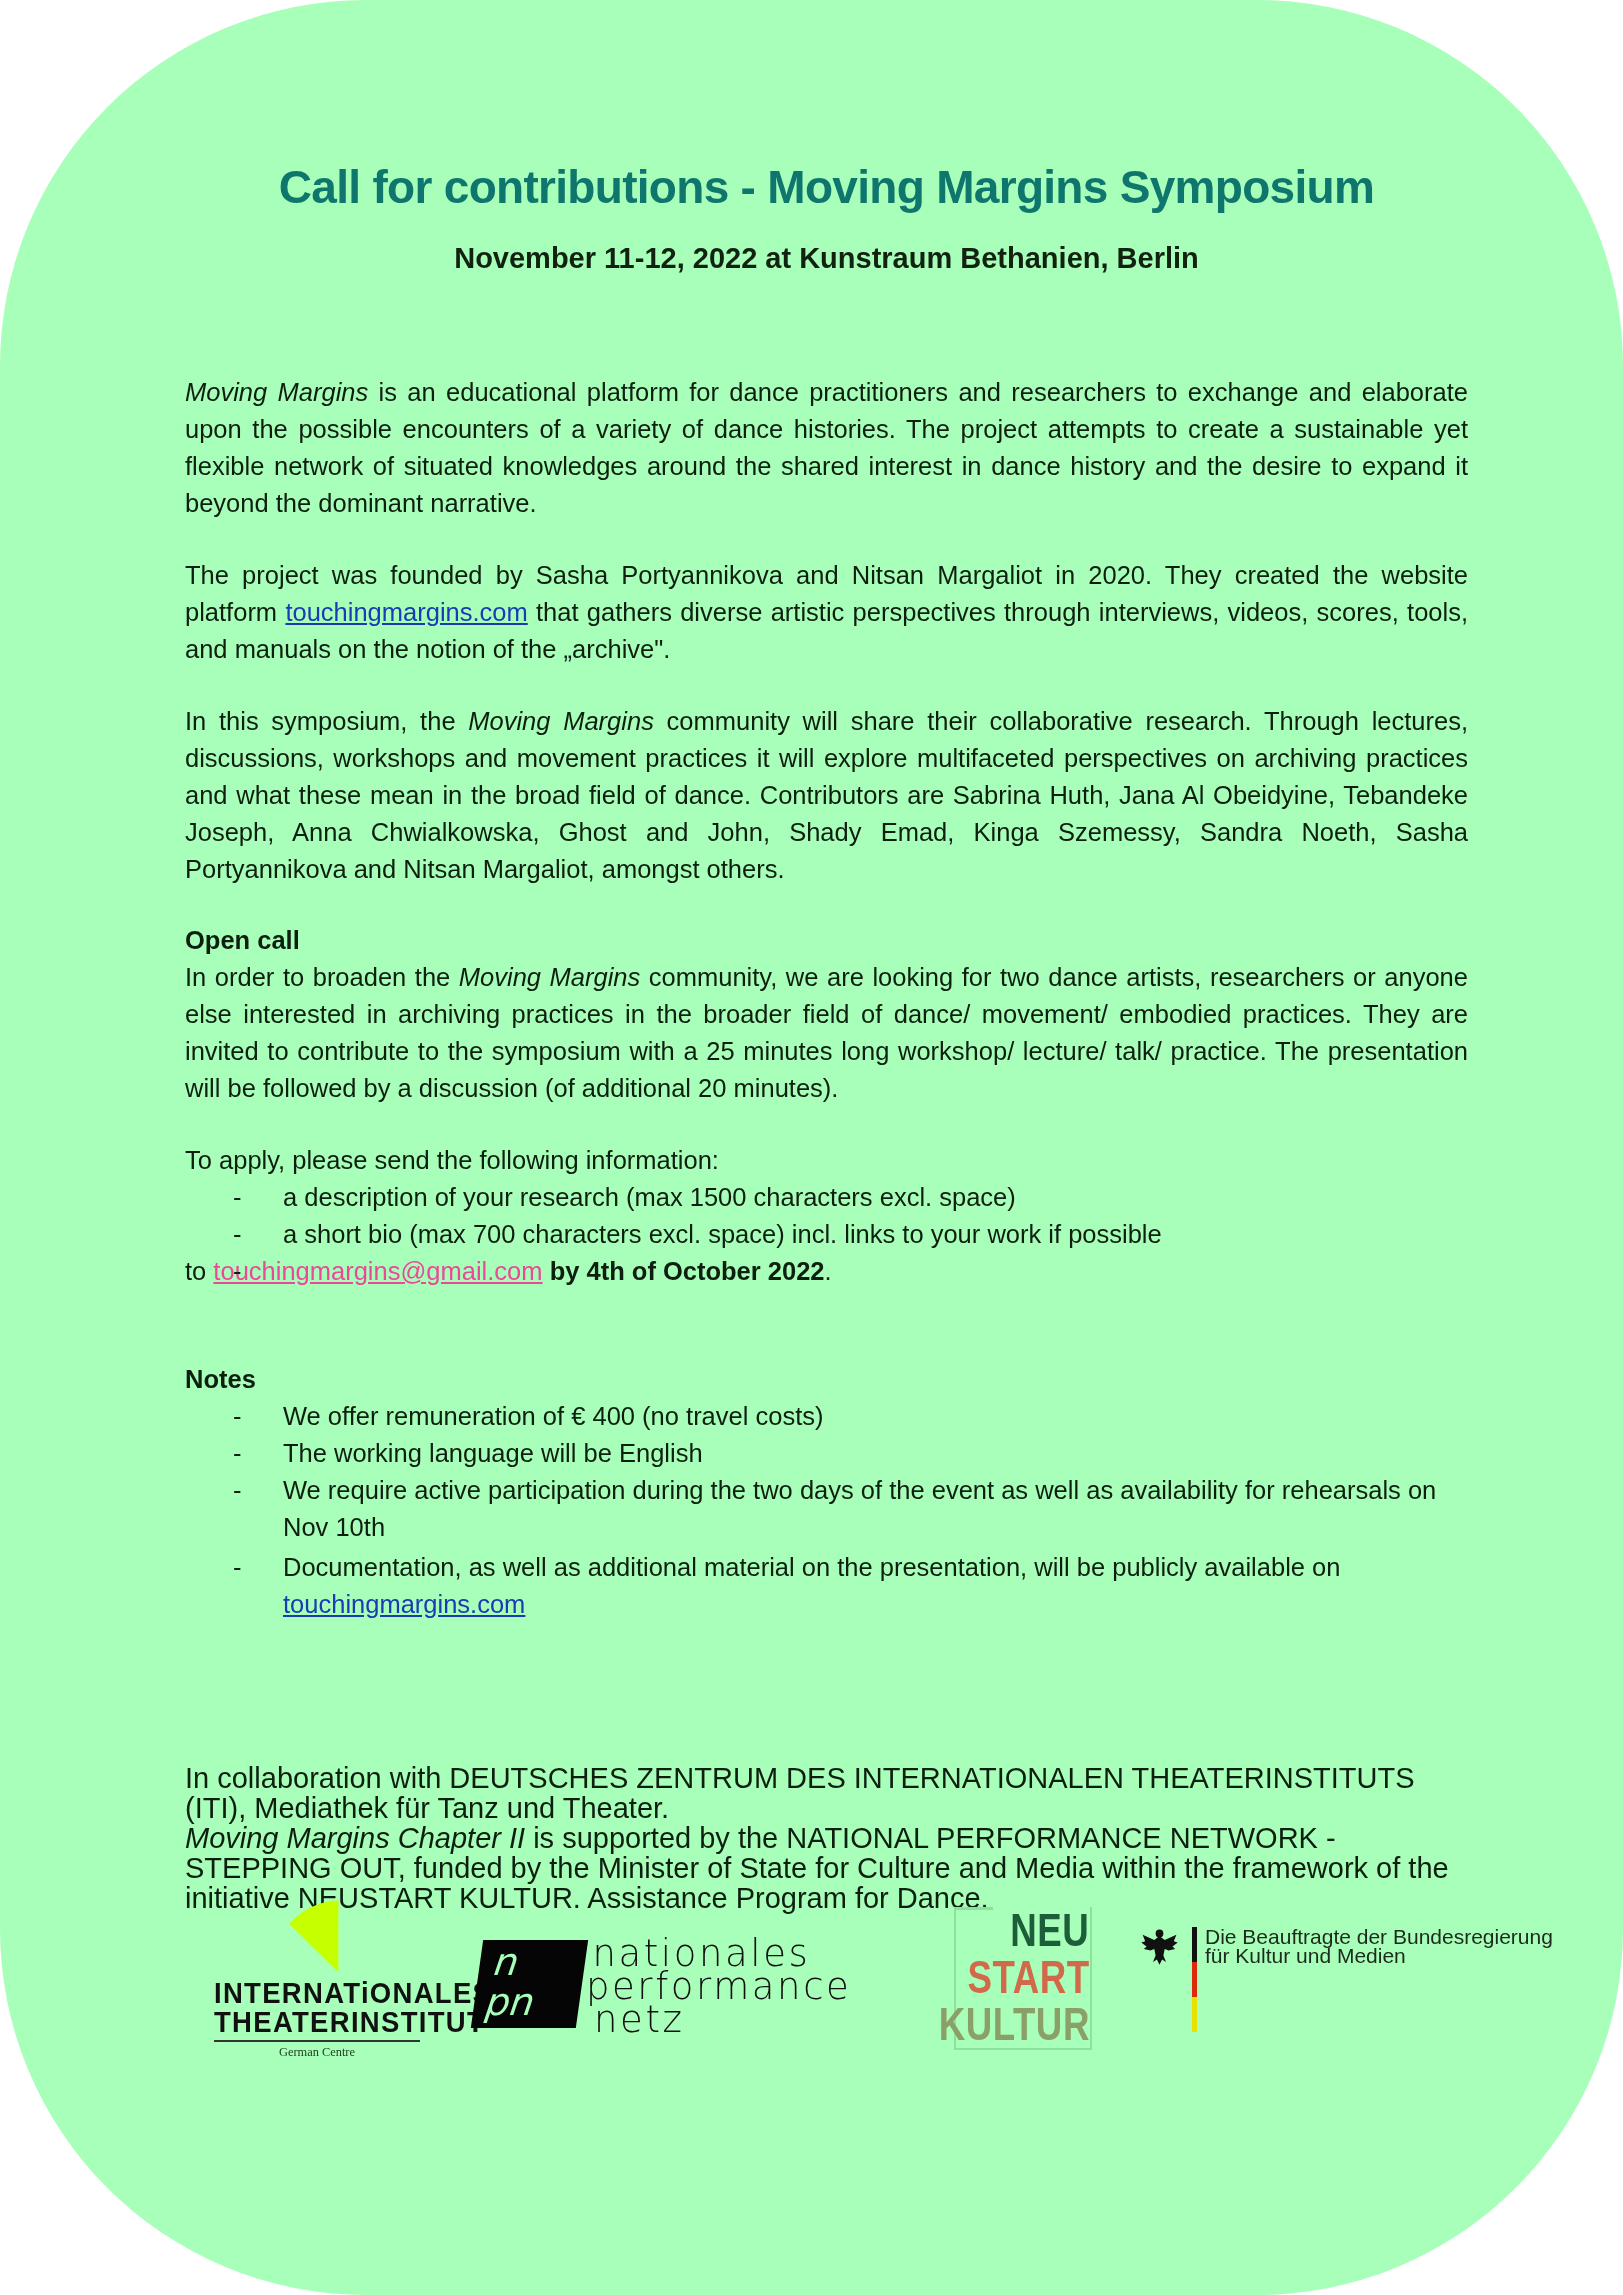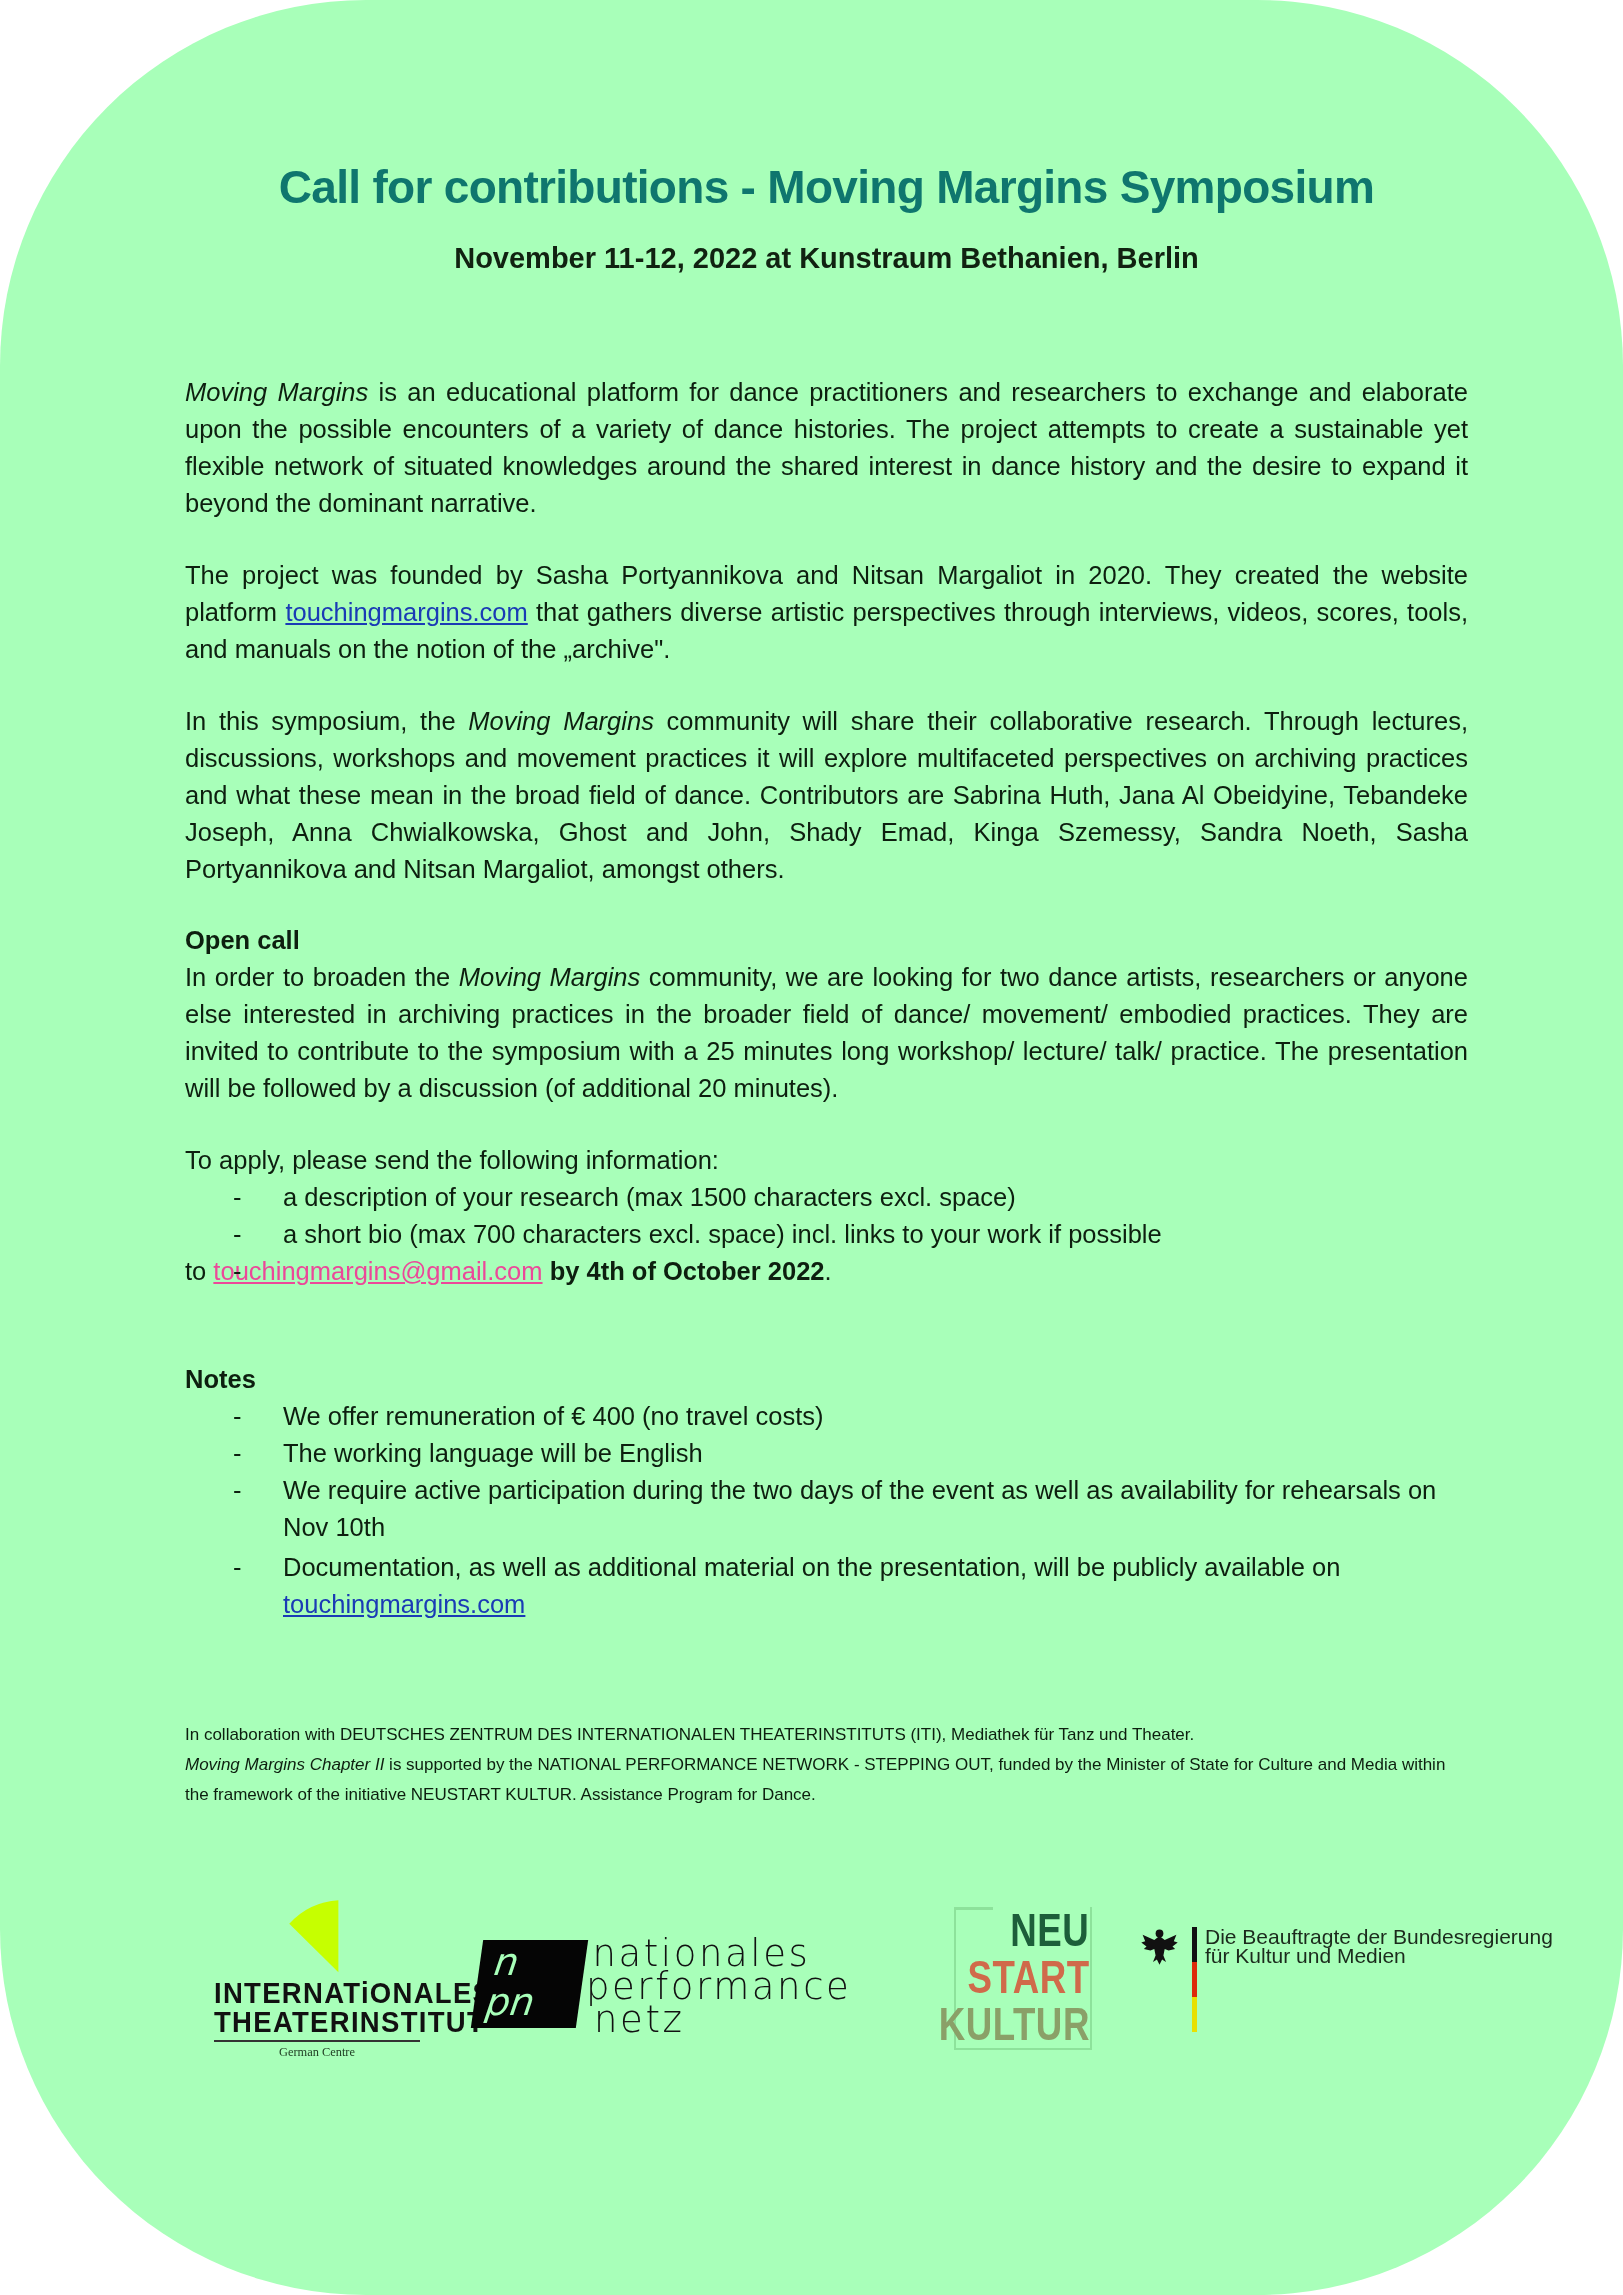--- a/index.html
+++ b/index.html
@@ -27,22 +27,22 @@
   .body-text p { margin: 0; }
   .body-text i { font-style: italic; }
   .link { color: #1a3bb5; text-decoration: underline; }
   .link-email { color: #ec4899; text-decoration: underline; }
   .heading { font-weight: bold; }
   .dash-list { list-style: none; margin: 0; padding: 0; }
   .dash-list li { position: relative; padding-left: 98px; text-align: left; }
   .dash-list li .dash { position: absolute; left: 48px; top: 0; }
   .notes-list li { margin-bottom: 0; }
   .footer-text {
-    position: absolute; top: 1720px; left: 0; width: 1283px;
-    font-size: 17px; line-height: 30px; color: #0d1f0f;
+    position: absolute; top: 1763px; left: 0; width: 1283px;
+    font-size: 29px; line-height: 30px; color: #0d1f0f;
   }
   .footer-text p { margin: 0; }
   
   .logo-iti { position: absolute; left: 29px; top: 1900px; width: 216px; height: 157px; }
   .iti-wedge { position: absolute; left: 0; top: 0; }
   .iti-line1, .iti-line2 {
     position: absolute; left: 0; width: 216px; text-align: center;
     font-family: "Liberation Sans", sans-serif; font-weight: bold; font-size: 27.5px;
     letter-spacing: 1.3px; color: #111; transform: scaleY(1.1);
   }

